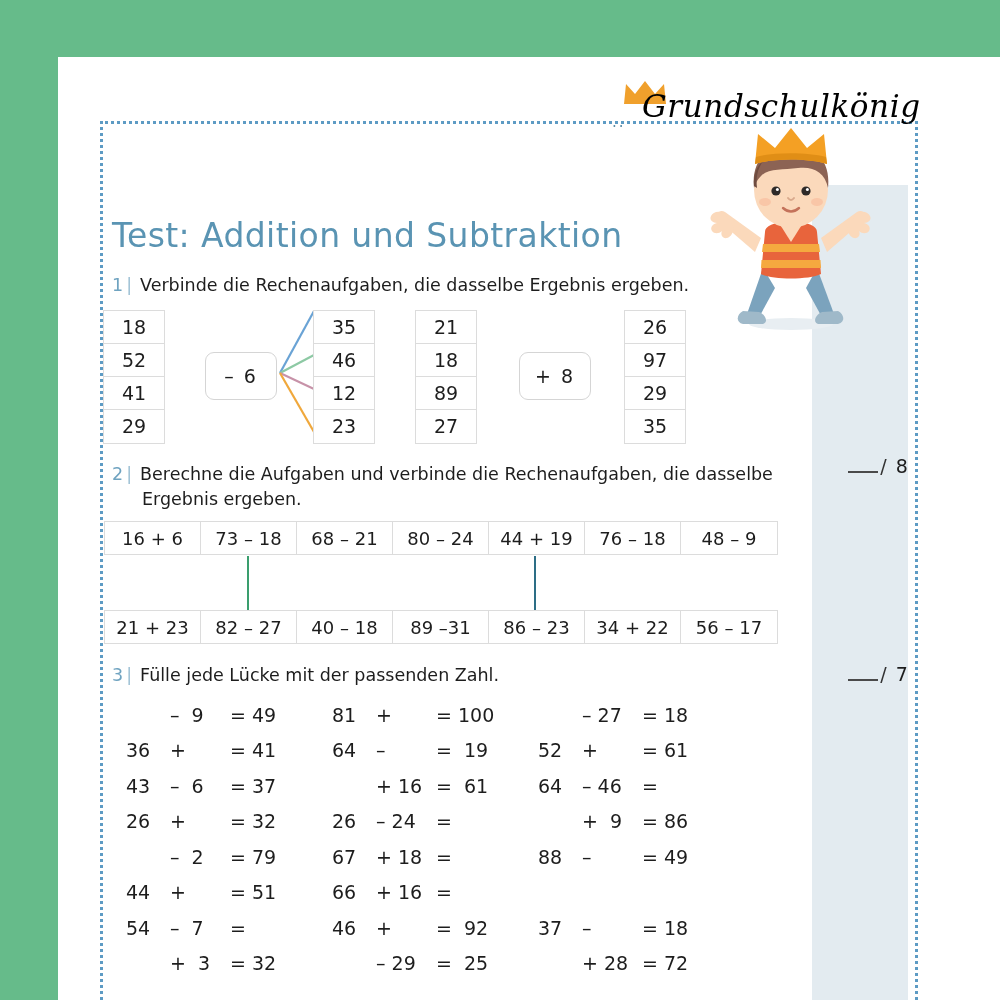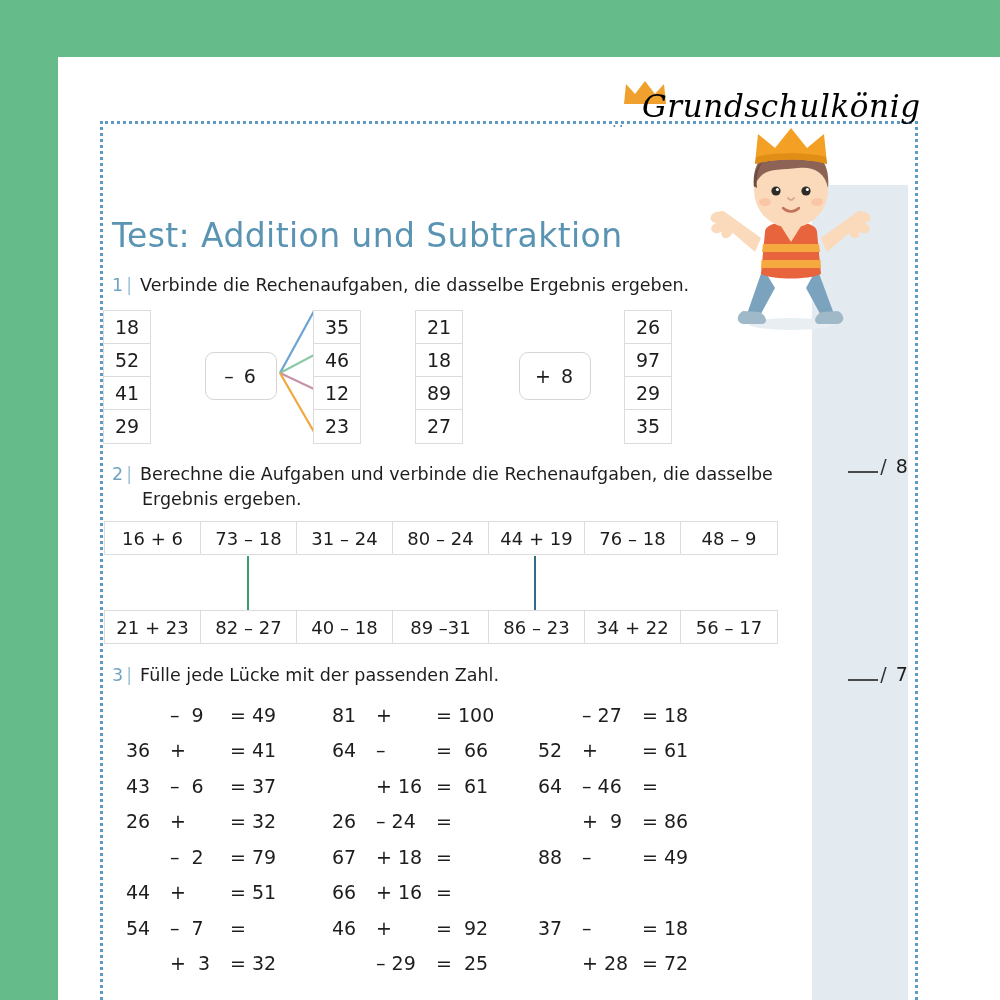--- a/index.html
+++ b/index.html
@@ -84,21 +84,21 @@
     font-size: 17.5px; color: #1d1d1d;
     line-height: 25px;
   }
   .task-num { color: #6fa3c0; margin-right: 3px; }
   .task-bar { color: #9cc0d4; margin-right: 8px; }
 
   
   .ex1 { position: absolute; left: 0; top: 0; }
   .numcol {
     position: absolute;
-    width: 48px;
+    width: 62px;
     border: 1.5px solid #dcdcdc;
     background: #fff;
   }
   .numcell {
     height: 33px; line-height: 33px;
     text-align: center;
     font-family: "DejaVu Sans", sans-serif;
     font-size: 19px; color: #1d1d1d;
     border-bottom: 1.5px solid #dcdcdc;
   }
@@ -262,21 +262,21 @@
 
   <div class="task-head" style="left:112px; top:462px; width:680px;">
     <span class="task-num">2</span><span class="task-bar">|</span><span>Berechne die Aufgaben und verbinde die Rechenaufgaben, die dasselbe</span><br>
     <span style="margin-left:30px">Ergebnis ergeben.</span>
   </div>
 
   <div>
     <div class="eqrow" style="left:104px; top:521px;">
       <div class="eqcell">16 + 6</div>
       <div class="eqcell">73 – 18</div>
-      <div class="eqcell">31 – 24</div>
+      <div class="eqcell">68 – 21</div>
       <div class="eqcell">80 – 24</div>
       <div class="eqcell">44 + 19</div>
       <div class="eqcell">76 – 18</div>
       <div class="eqcell">48 – 9</div>
     </div>
 
     <div class="connector" style="left:247px; top:556px; height:60px; background:#3a9e6e;"></div>
     <div class="connector" style="left:534px; top:556px; height:60px; background:#2d6e86;"></div>
 
     <div class="eqrow" style="left:104px; top:610px;">
@@ -295,21 +295,21 @@
   </div>
 
   <div class="gapgrid">
     <div class="gaprow">
       <div class="gapcell"><span class="lhs"></span><span class="mid">–  9</span><span class="rhs">= 49</span></div>
       <div class="gapcell"><span class="lhs">81</span><span class="mid">+</span><span class="rhs">= 100</span></div>
       <div class="gapcell"><span class="lhs"></span><span class="mid">– 27</span><span class="rhs">= 18</span></div>
     </div>
     <div class="gaprow">
       <div class="gapcell"><span class="lhs">36</span><span class="mid">+</span><span class="rhs">= 41</span></div>
-      <div class="gapcell"><span class="lhs">64</span><span class="mid">–</span><span class="rhs">=  66</span></div>
+      <div class="gapcell"><span class="lhs">64</span><span class="mid">–</span><span class="rhs">=  19</span></div>
       <div class="gapcell"><span class="lhs">52</span><span class="mid">+</span><span class="rhs">= 61</span></div>
     </div>
     <div class="gaprow">
       <div class="gapcell"><span class="lhs">43</span><span class="mid">–  6</span><span class="rhs">= 37</span></div>
       <div class="gapcell"><span class="lhs"></span><span class="mid">+ 16</span><span class="rhs">=  61</span></div>
       <div class="gapcell"><span class="lhs">64</span><span class="mid">– 46</span><span class="rhs">=</span></div>
     </div>
     <div class="gaprow">
       <div class="gapcell"><span class="lhs">26</span><span class="mid">+</span><span class="rhs">= 32</span></div>
       <div class="gapcell"><span class="lhs">26</span><span class="mid">– 24</span><span class="rhs">=</span></div>

